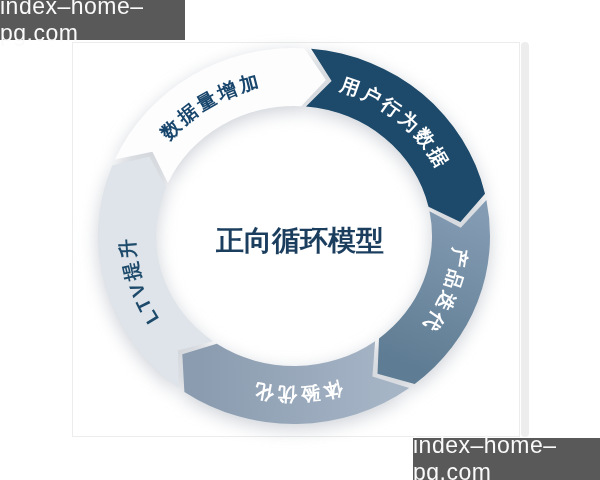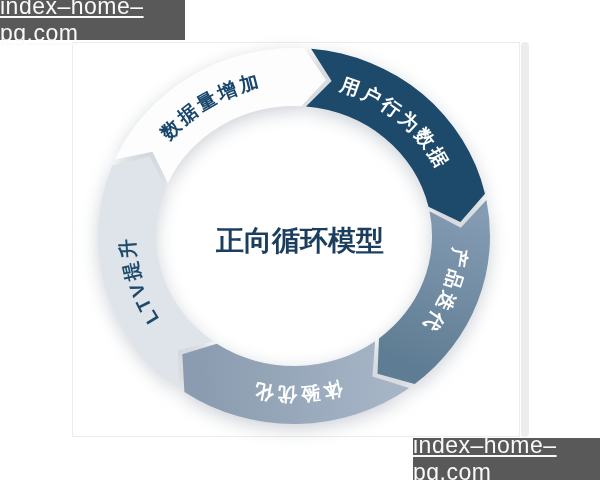--- a/index.html
+++ b/index.html
@@ -11,21 +11,20 @@
     overflow:hidden;
   }
   .watermark {
     position:absolute;
     background:#595959;
     color:#fafafa;
     font-size:23px;
     display:flex; align-items:center; justify-content:center;
     letter-spacing:0.5px;
     z-index:5;
-    text-decoration:underline;
   }
   #wm-top    { left:0; top:0; width:185px; height:40px; }
   #wm-bottom { right:0; bottom:0; width:187px; height:42px; }
   .card {
     position:absolute;
     left:72px; top:42px;
     width:448px; height:395px;
     background:#ffffff;
     border:1px solid #ececec;
     box-sizing:border-box;

